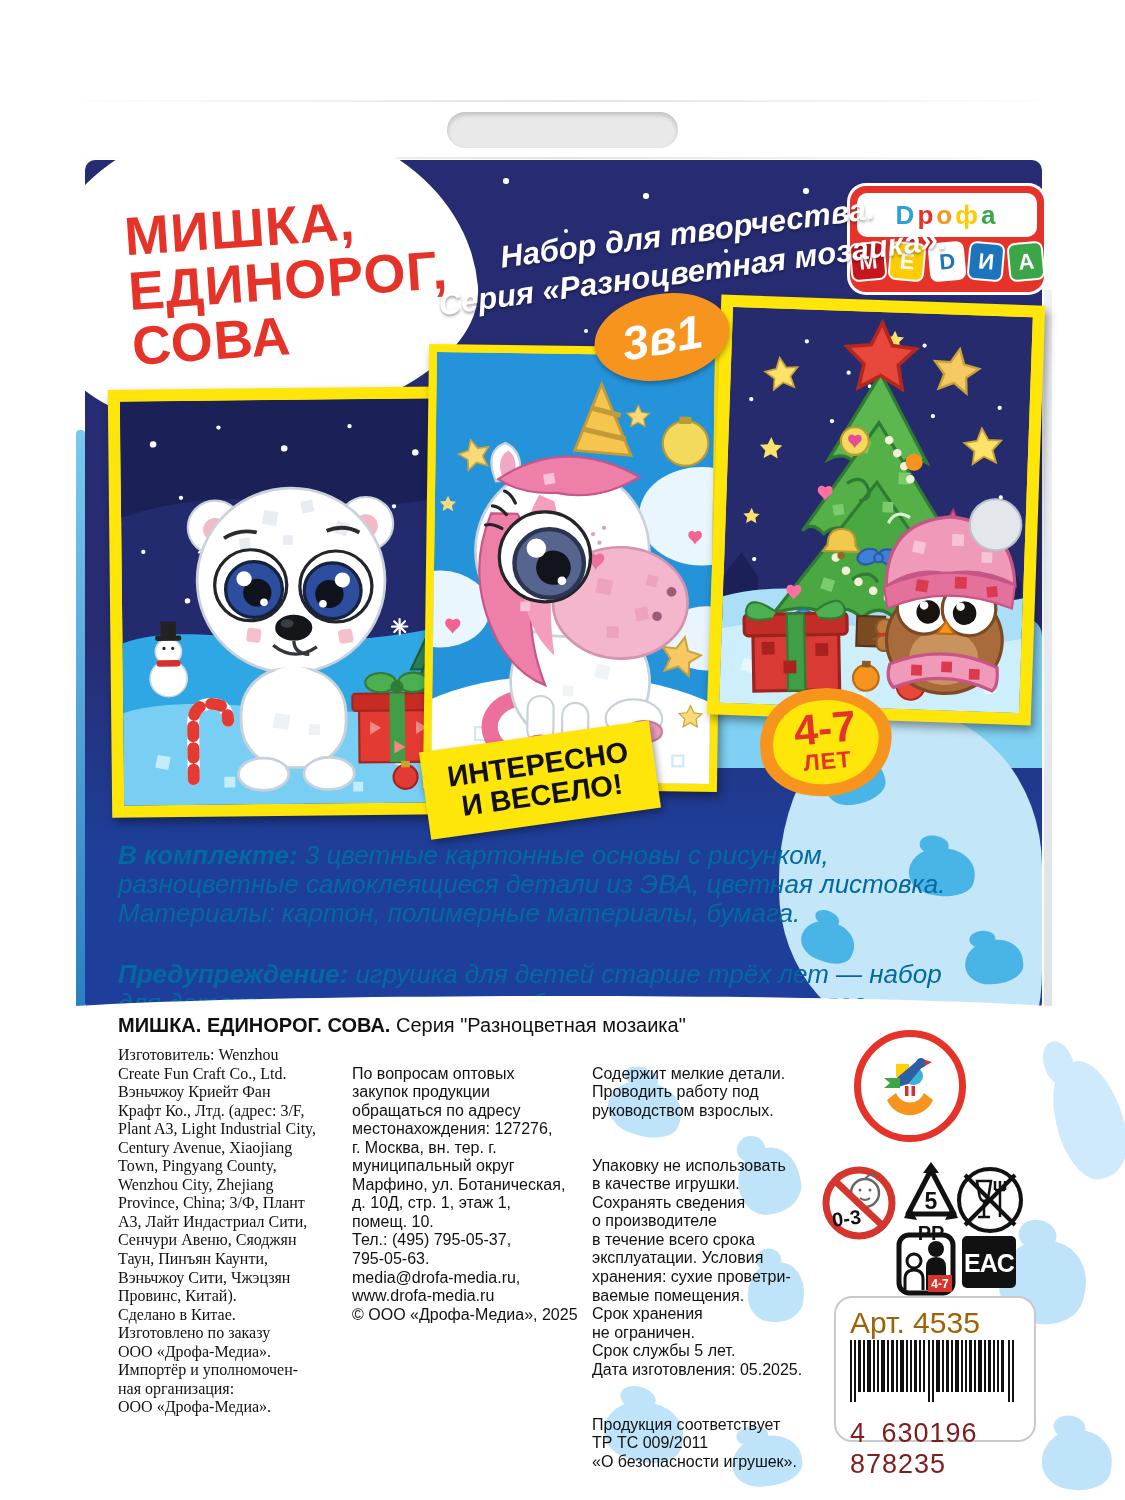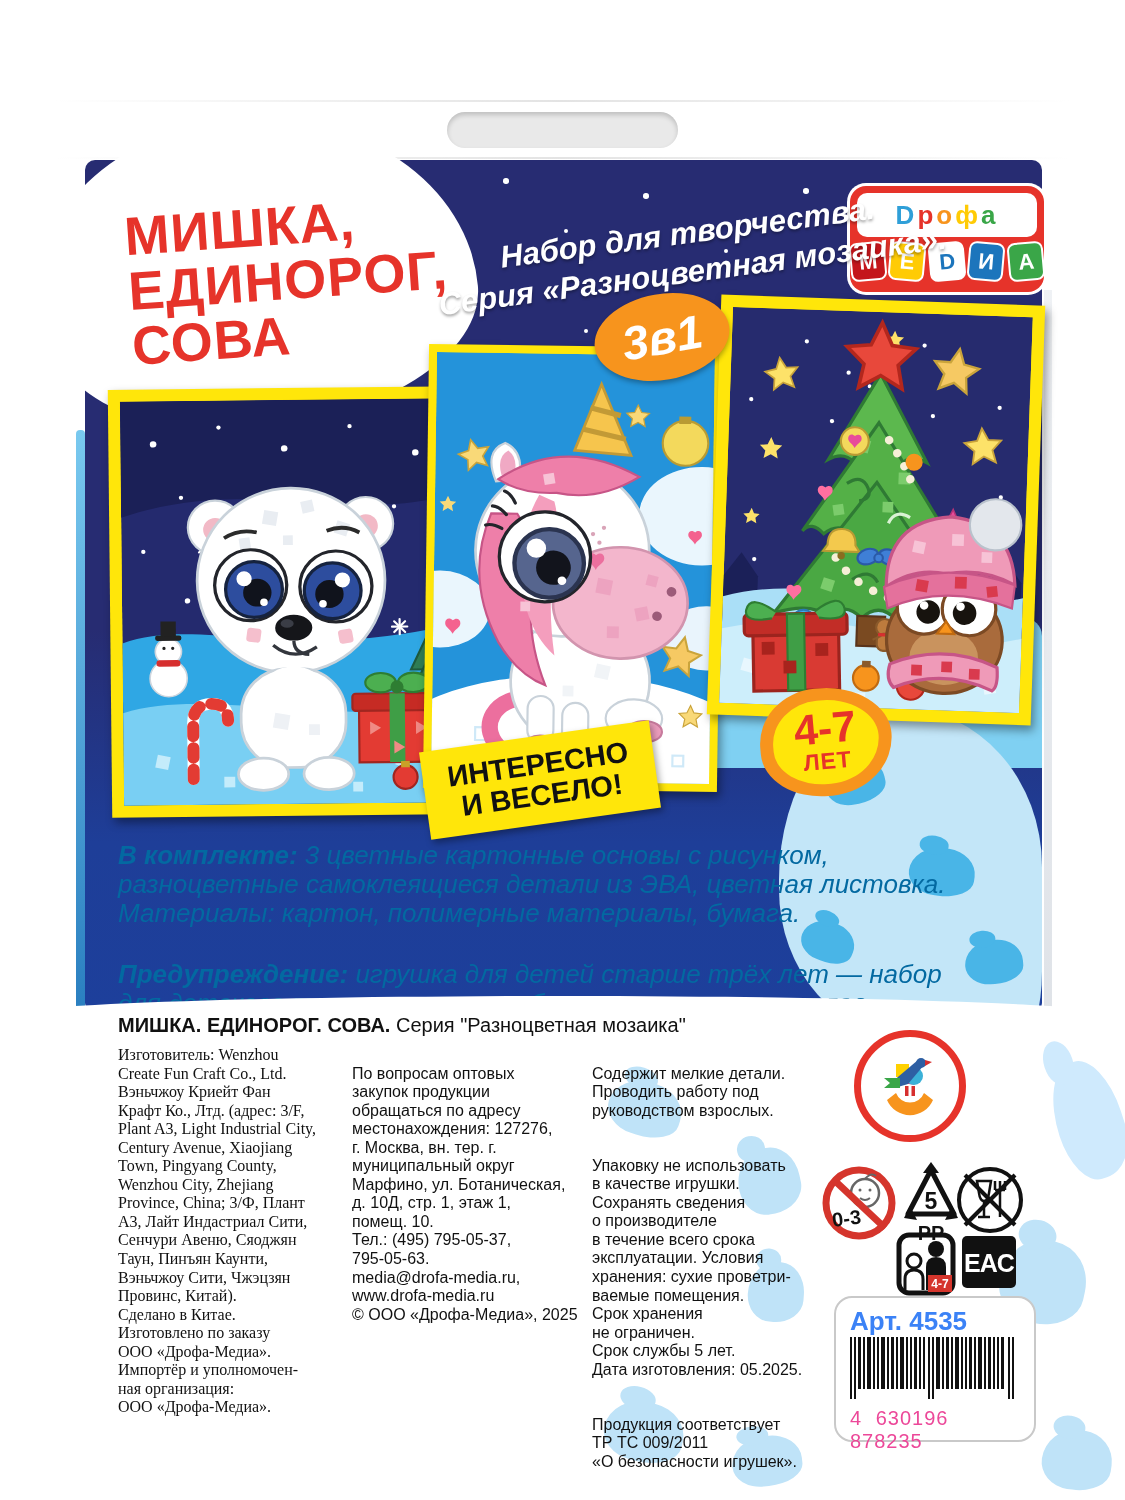--- a/index.html
+++ b/index.html
@@ -90,22 +90,22 @@
   .warning{margin-top:16px;}
   .warning b{font-weight:800;}
   .warning-icon{display:inline-block;vertical-align:-4px;margin-right:4px;}
 
   
   .bird-logo{position:absolute;left:854px;top:1030px;width:112px;height:112px;border-radius:50%;background:#fff;
     border:7px solid #e6332a;box-sizing:border-box;display:flex;align-items:center;justify-content:center;}
   .mark{position:absolute;}
   .barcode{position:absolute;left:834px;top:1296px;width:202px;height:146px;border:2px solid #c9c9c9;border-radius:18px;
     background:#fff;padding:8px 14px;box-sizing:border-box;}
-  .art{font-weight:700;font-size:26px;color:#3b82f6;}
-  .bar-digits{font-size:20px;color:#ec4899;letter-spacing:1px;word-spacing:7px;margin-top:2px;}
+  .art{font-weight:400;font-size:30px;color:#a16207;}
+  .bar-digits{font-size:27px;color:#7f1d1d;letter-spacing:1px;word-spacing:7px;margin-top:10px;}
 
   .fold-right{position:absolute;left:1044px;top:290px;width:8px;height:1130px;
     background:linear-gradient(180deg,#eceff3,#cfd4db);opacity:.85;}
   .fold-left{position:absolute;left:76px;top:430px;width:9px;height:580px;
     background:linear-gradient(180deg,#79c9ef,#2a7fc0);border-radius:4px;}
 </style>
 </head>
 <body>
 
 <svg width="0" height="0" style="position:absolute" aria-hidden="true">

